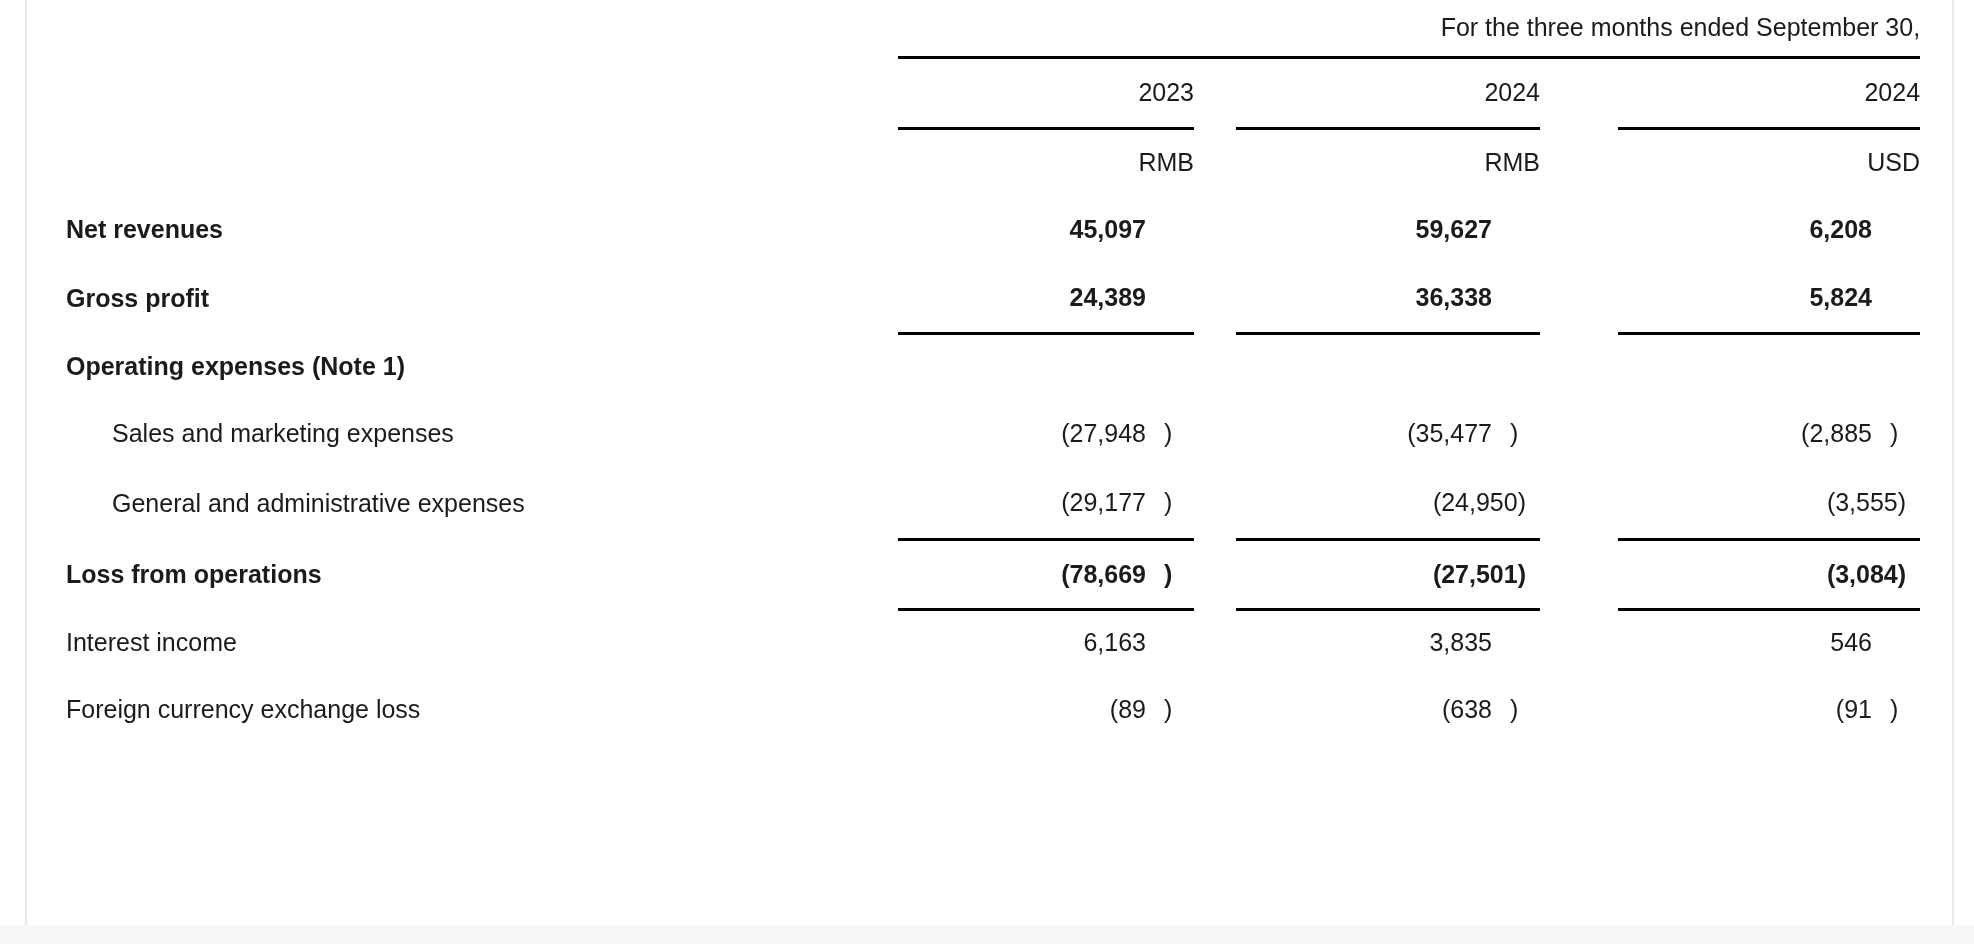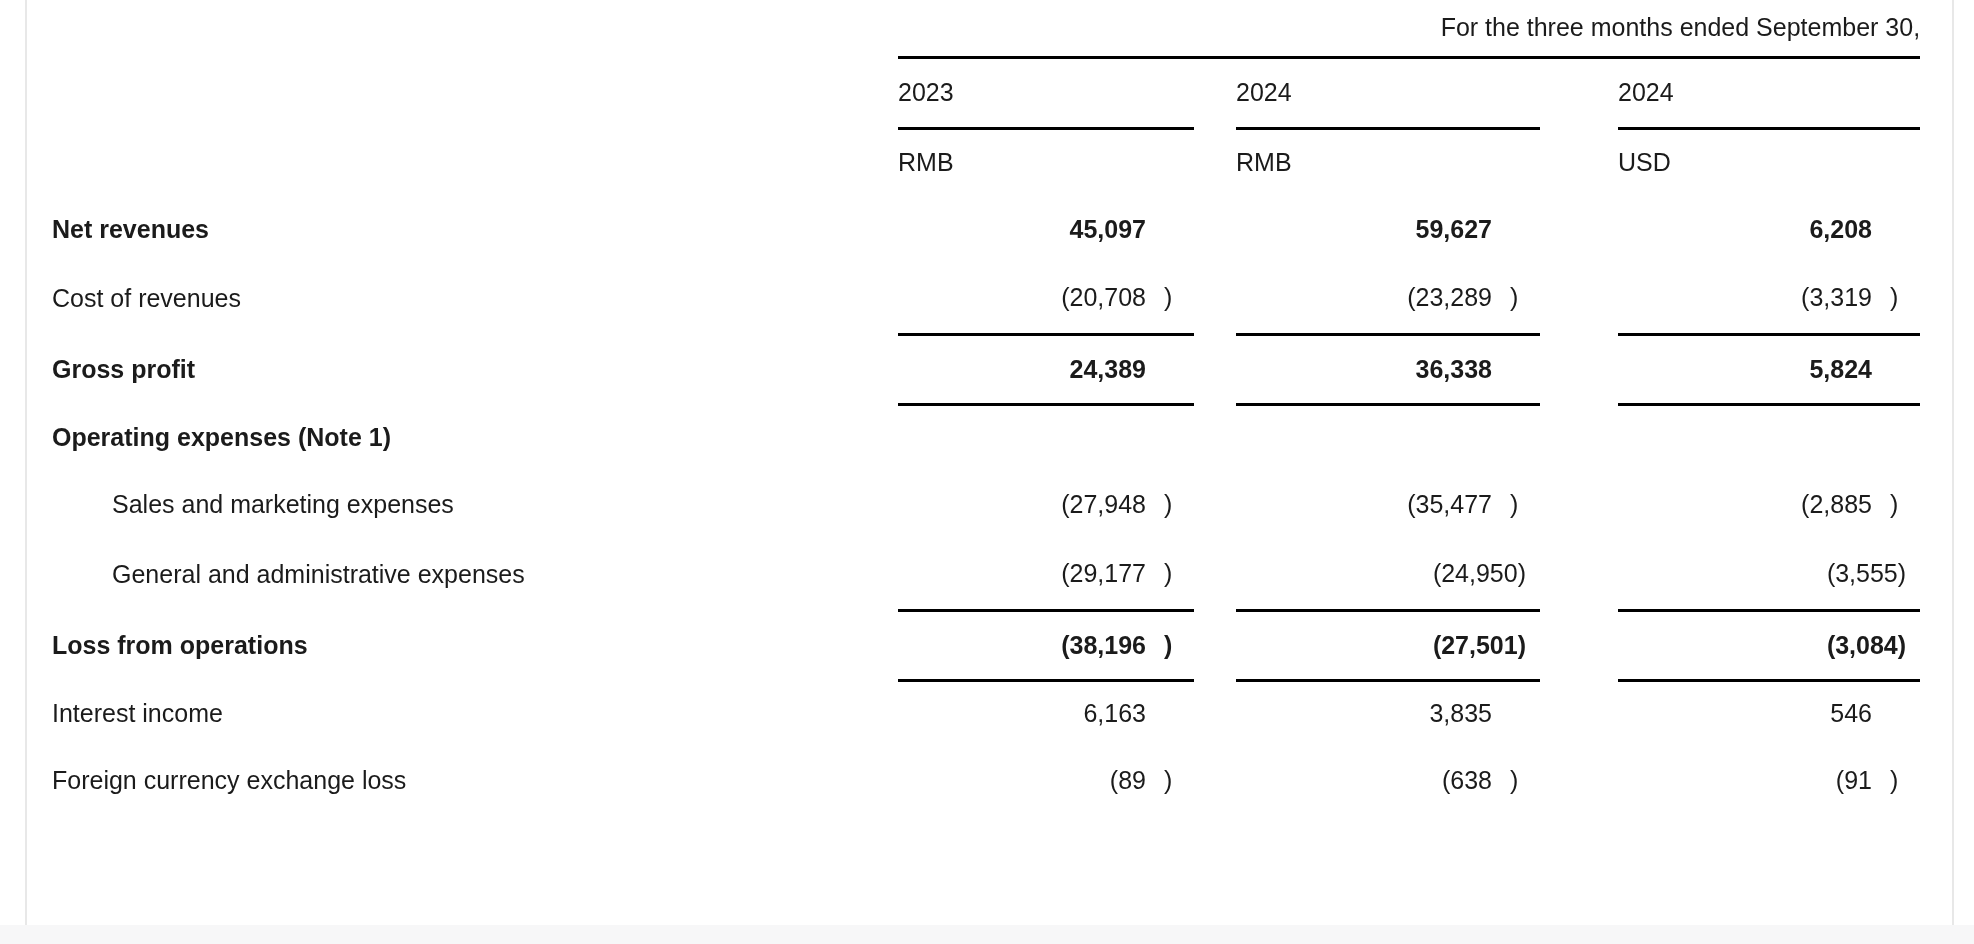--- a/index.html
+++ b/index.html
@@ -34,27 +34,27 @@
     table-layout: fixed;
     font-size: 25px;
     color: #1b1b1b;
   }
   td {
     vertical-align: middle;
     overflow: visible;
     white-space: nowrap;
     padding: 0;
   }
-  td.lbl { text-align: left; padding-left: 52px; }
+  td.lbl { text-align: left; padding-left: 66px; }
   td.lbl.ind { padding-left: 112px; margin-left: 8px; }
   td.v  { text-align: right; padding-right: 6px; }   
   td.vm { text-align: right; padding-right: 14px; }  
   td.p  { text-align: left; padding-left: 12px; }    
   td.cap { text-align: right; }
-  td.ch  { text-align: left; }
+  td.ch  { text-align: right; }
   .b  { font-weight: bold; }
   .bb { border-bottom: 3px solid #000000; }
 
   .footer-strip {
     position: absolute;
     left: 0;
     top: 925px;
     width: 1974px;
     height: 19px;
     background: #f7f7f8;
@@ -108,31 +108,20 @@
     <td class="v b">45,097</td>
     <td class="p b"></td>
     <td></td>
     <td class="v b">59,627</td>
     <td class="p b"></td>
     <td></td>
     <td class="v b">6,208</td>
     <td class="p b"></td>
   </tr>
 
-  <tr style="height:71px">
-    <td class="lbl">Cost of revenues</td>
-    <td class="v bb">(20,708</td>
-    <td class="p bb">)</td>
-    <td></td>
-    <td class="v bb">(23,289</td>
-    <td class="p bb">)</td>
-    <td></td>
-    <td class="v bb">(3,319</td>
-    <td class="p bb">)</td>
-  </tr>
 
   <tr style="height:70px">
     <td class="lbl b">Gross profit</td>
     <td class="v b bb">24,389</td>
     <td class="p b bb"></td>
     <td></td>
     <td class="v b bb">36,338</td>
     <td class="p b bb"></td>
     <td></td>
     <td class="v b bb">5,824</td>
@@ -163,21 +152,21 @@
     <td class="p bb">)</td>
     <td></td>
     <td colspan="2" class="vm bb">(24,950)</td>
     <td></td>
     <td colspan="2" class="vm bb">(3,555)</td>
   </tr>
 
 
   <tr style="height:70px">
     <td class="lbl b">Loss from operations</td>
-    <td class="v b bb">(38,196</td>
+    <td class="v b bb">(78,669</td>
     <td class="p b bb">)</td>
     <td></td>
     <td colspan="2" class="vm b bb">(27,501)</td>
     <td></td>
     <td colspan="2" class="vm b bb">(3,084)</td>
   </tr>
 
   <tr style="height:66px">
     <td class="lbl">Interest income</td>
     <td class="v">6,163</td>

